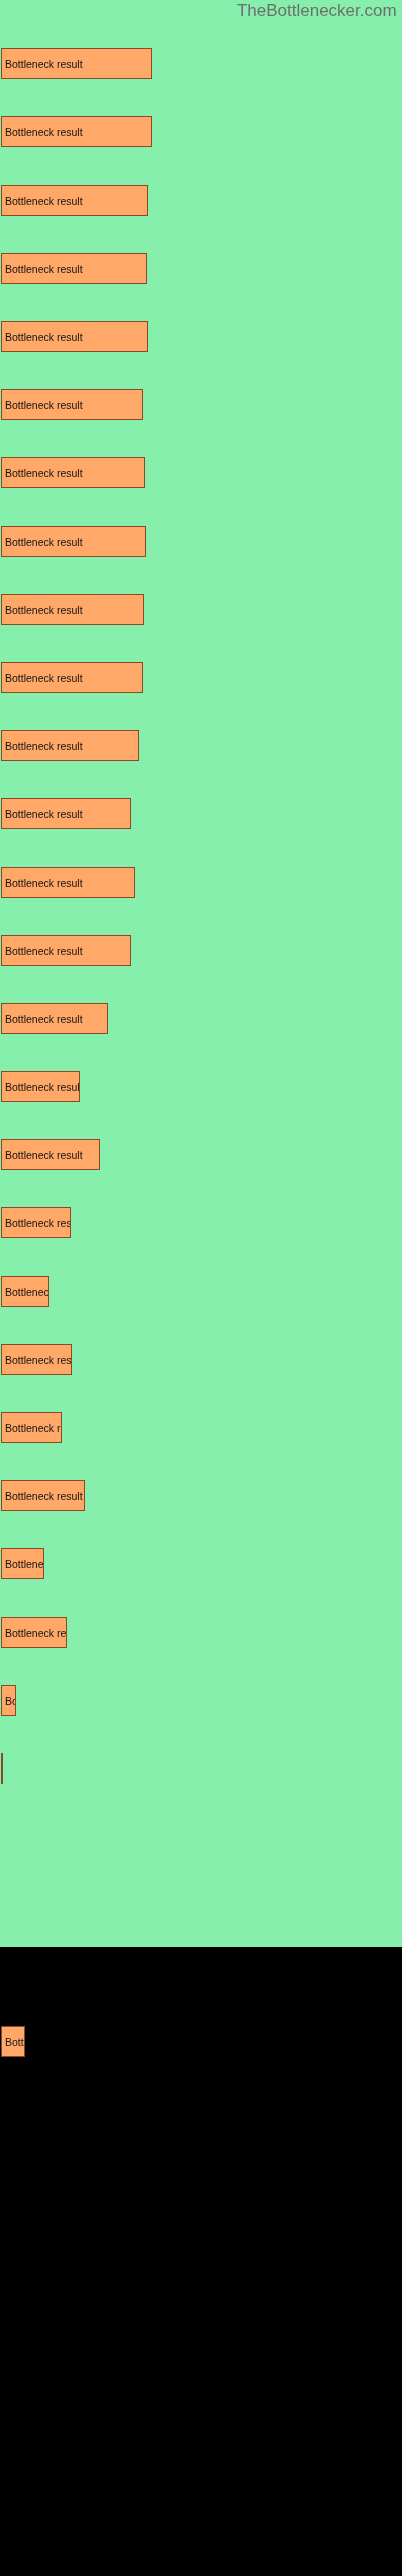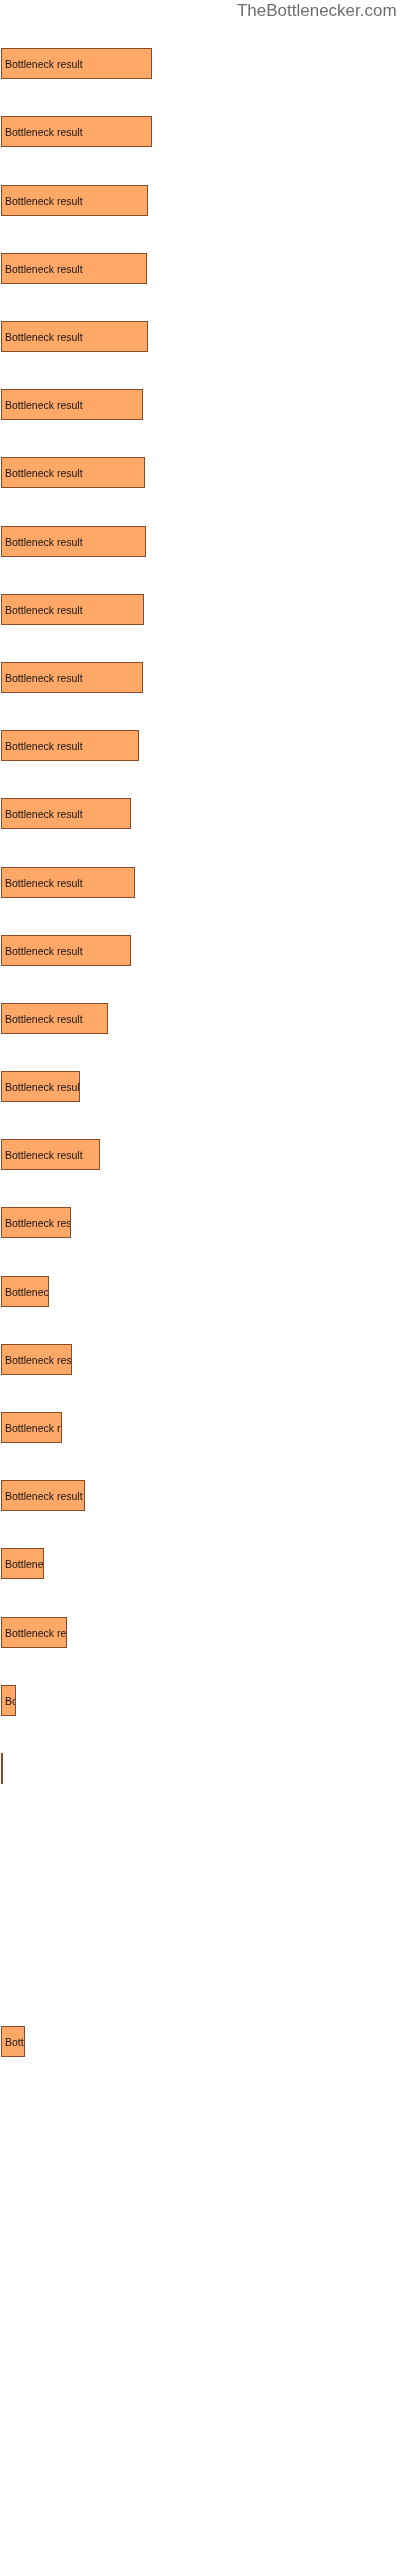--- a/index.html
+++ b/index.html
@@ -13,22 +13,22 @@
     position: relative;
     overflow: hidden;
     font-family: "Liberation Sans", sans-serif;
     -webkit-font-smoothing: antialiased;
   }
   #chart-root {
     position: absolute;
     left: 0;
     top: 0;
     width: 403px;
-    height: 2576px;
-    background: #ffffff;
+    height: 1947px;
+    background: #86efac;
   }
   #watermark {
     position: absolute;
     right: 6.4px;
     top: 0.8px;
     font-size: 17px;
     line-height: 19.3px;
     color: #6e6e6e;
     letter-spacing: 0px;
     white-space: nowrap;

